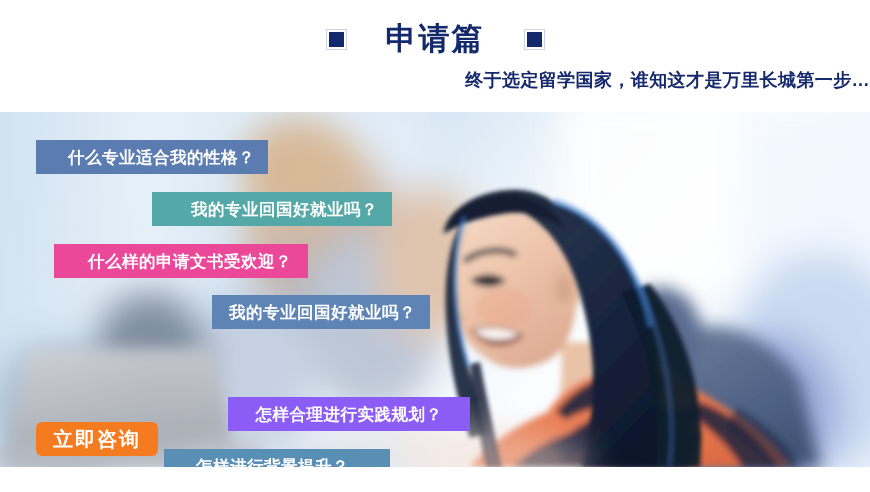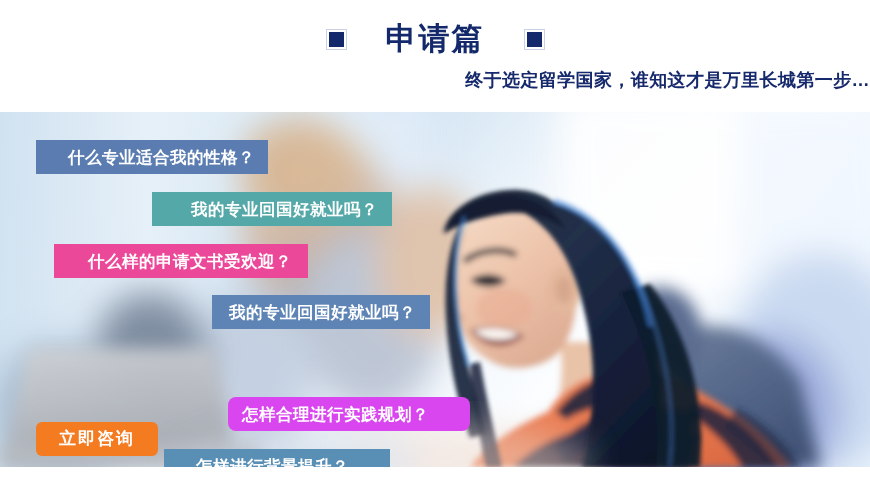--- a/index.html
+++ b/index.html
@@ -55,21 +55,21 @@
   .b3{left:54px; top:132px; width:254px; background:#4e97c6;}
   .b4{left:212px;top:183px; width:218px; background:#5e84b5;}
   .b5{left:46px; top:232px; width:268px; background:#57a5a4;}
   .b6{left:228px;top:285px; width:242px; background:#5e84b5;}
   .b7{left:164px;top:337px; width:226px; background:#5a8fb5;}
 
   
   .cta{
     position:absolute;left:36px;top:310px;width:122px;height:34px;
     background:#f47b20;border-radius:6px;
-    color:#ffffff;font-size:17px;font-weight:bold;
+    color:#ffffff;font-size:20px;font-weight:bold;
     line-height:34px;text-align:center;letter-spacing:2px;
     z-index:4;cursor:pointer;border:none;padding:0;
     font-family:"Liberation Sans","DejaVu Sans",sans-serif;
   }
 
   
   .bottom-strip{position:absolute;left:0;top:467px;width:870px;height:25px;background:#ffffff;z-index:5;}
 </style>
 </head>
 <body>
@@ -245,21 +245,21 @@
         <ellipse cx="300" cy="352" rx="120" ry="30" fill="#cfd6e0"></ellipse>
       </g>
     </svg>
   </div>
 
   <div class="bubbles">
     <div class="bubble lt b1" style="background: rgb(90, 124, 176); text-align: left;">什么专业适合我的性格？</div>
     <div class="bubble rt b2" style="background: rgb(85, 168, 168); text-align: right;">我的专业回国好就业吗？</div>
     <div class="bubble lt b3" style="background: #ec4899; text-align: center;">什么样的申请文书受欢迎？</div>
     <div class="bubble rt b4" style="background: rgb(94, 132, 181); text-align: right;">我的专业回国好就业吗？</div>
-    <div class="bubble rt b6" style="background: #d946ef; text-align: left; border-radius: 8px;">怎样合理进行实践规划？</div>
+    <div class="bubble rt b6" style="background: #8b5cf6; text-align: center;">怎样合理进行实践规划？</div>
     <div class="bubble lt b7" style="background: rgb(90, 143, 181); text-align: left;">怎样进行背景提升？</div>
 
     <button class="cta" style="background: rgb(244, 123, 32); color: rgb(255, 255, 255);">立即咨询</button>
   </div>
 
   <div class="header">
     <div class="title-row">
       <span class="bullet"></span>
       <span class="title-text" style="color: rgb(20, 41, 107);">申请篇</span>
       <span class="bullet"></span>

